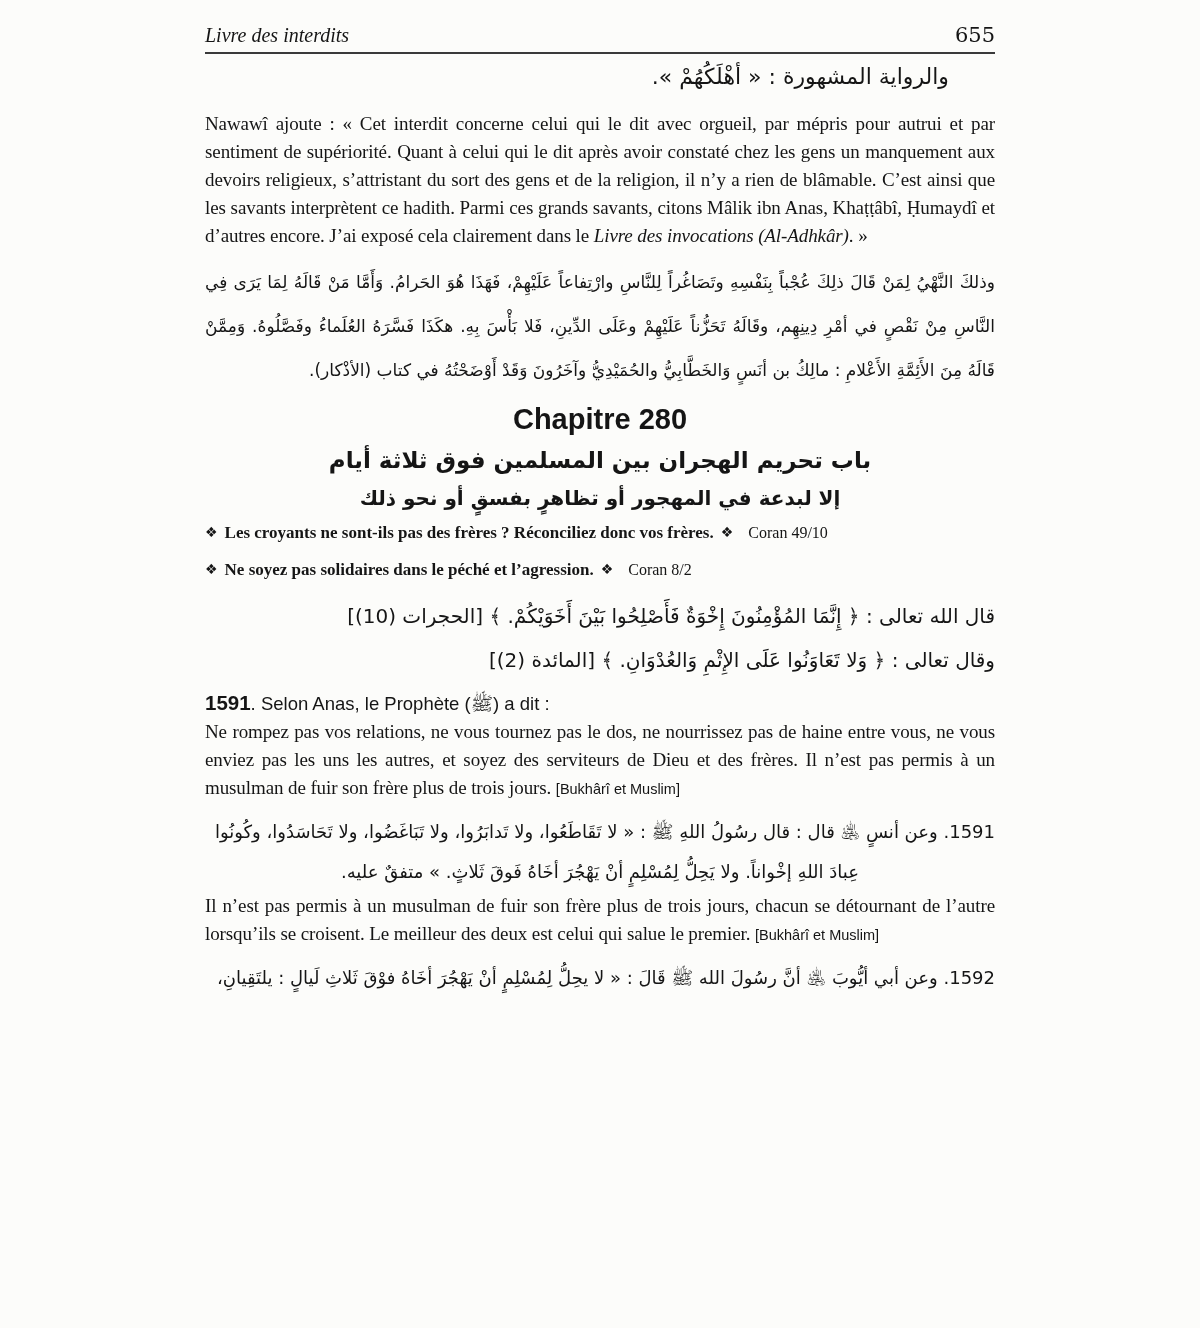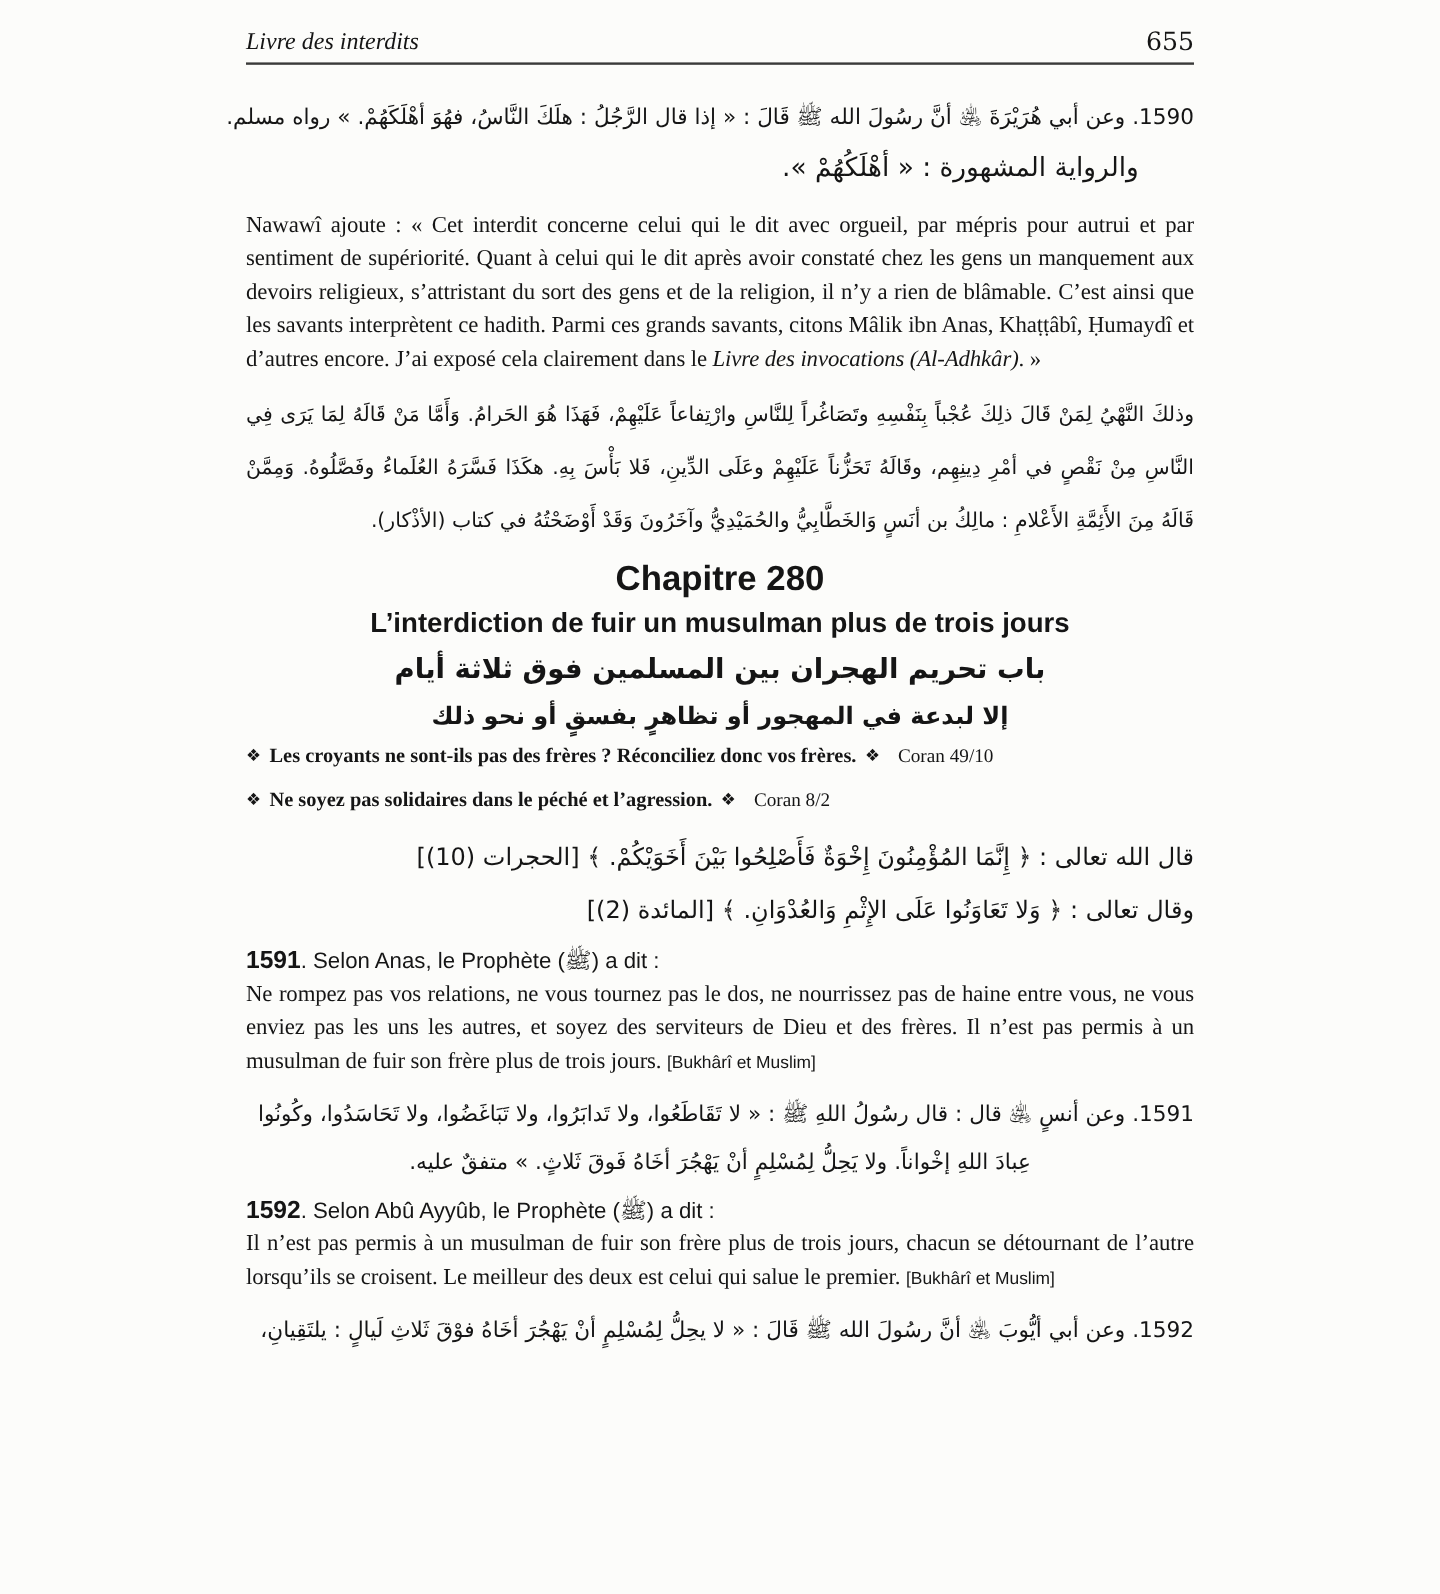--- a/index.html
+++ b/index.html
@@ -58,49 +58,46 @@
 
 <div class="page">
 
   <header class="running-head">
     <span class="rh-title">Livre des interdits</span>
     <span class="rh-num">655</span>
   </header>
   <div class="rule"></div>
 
   <section>
-    <p class="ar nowrap h1590-l1">1590. وعن أبي هُرَيْرَةَ ﵁ أنَّ رسُولَ الله ﷺ قَالَ : « إذا قال الرَّجُلُ : هلَكَ النَّاسُ، فهُوَ أهْلَكَهُمْ. » رواه مسلم.</p>
     <p class="ar nowrap h1590-l2">والرواية المشهورة : « أهْلَكُهُمْ ».</p>
   </section>
 
   <p class="fr-body nawawi"><span>Nawawî ajoute : « Cet interdit concerne celui qui le dit avec orgueil, par mépris pour autrui et par sentiment de supériorité. Quant à celui qui le dit après avoir constaté chez les gens un manquement aux devoirs religieux, s’attristant du sort des gens et de la religion, il n’y a rien de blâmable. C’est ainsi que les savants interprètent ce hadith. Parmi ces grands savants, citons Mâlik ibn Anas, Khaṭṭâbî, Ḥumaydî et d’autres encore. J’ai exposé cela clairement dans le </span><i>Livre des invocations (Al-Adhkâr)</i><span>. »</span></p>
 
   <p class="ar ar-comm">وذلكَ النَّهْيُ لِمَنْ قَالَ ذلِكَ عُجْباً بِنَفْسِهِ وتَصَاغُراً لِلنَّاسِ وارْتِفاعاً عَلَيْهِمْ، فَهَذَا هُوَ الحَرامُ. وَأَمَّا مَنْ قَالَهُ لِمَا يَرَى فِي النَّاسِ مِنْ نَقْصٍ في أمْرِ دِينِهِم، وقَالَهُ تَحَزُّناً عَلَيْهِمْ وعَلَى الدِّينِ، فَلا بَأْسَ بِهِ. هكَذَا فَسَّرَهُ العُلَماءُ وفَصَّلُوهُ. وَمِمَّنْ قَالَهُ مِنَ الأَئِمَّةِ الأَعْلامِ : مالِكُ بن أنَسٍ وَالخَطَّابِيُّ والحُمَيْدِيُّ وآخَرُونَ وَقَدْ أَوْضَحْتُهُ في كتاب (الأذْكار).</p>
 
   <section class="chapter">
     <h2 class="ch-num">Chapitre 280</h2>
-    <h3 class="ch-title">L’interdiction de fuir un musulman plus de trois jours</h3>
     <div class="ch-ar">باب تحريم الهجران بين المسلمين فوق ثلاثة أيام</div>
     <div class="ch-ar-sub">إلا لبدعة في المهجور أو تظاهرٍ بفسقٍ أو نحو ذلك</div>
   </section>
 
 
   <p class="quote"><span class="orn first">❖</span><span>Les croyants ne sont-ils pas des frères ? Réconciliez donc vos frères.</span><span class="orn">❖</span><span class="qref">Coran 49/10</span></p>
 
   <p class="quote"><span class="orn first">❖</span><span>Ne soyez pas solidaires dans le péché et l’agression.</span><span class="orn">❖</span><span class="qref">Coran 8/2</span></p>
 
   <p class="ar verse first">قال الله تعالى : ﴿ إِنَّمَا المُؤْمِنُونَ إِخْوَةٌ فَأَصْلِحُوا بَيْنَ أَخَوَيْكُمْ. ﴾ [الحجرات (10)]</p>
   <p class="ar verse">وقال تعالى : ﴿ وَلا تَعَاوَنُوا عَلَى الإِثْمِ وَالعُدْوَانِ. ﴾ [المائدة (2)]</p>
 
   <section>
     <p class="hd-head"><b>1591</b><span>. Selon Anas, le Prophète (ﷺ) a dit :</span></p>
     <p class="fr-body hd-body"><span>Ne rompez pas vos relations, ne vous tournez pas le dos, ne nourrissez pas de haine entre vous, ne vous enviez pas les uns les autres, et soyez des serviteurs de Dieu et des frères. Il n’est pas permis à un musulman de fuir son frère plus de trois jours. </span><span class="hd-ref">[Bukhârî et Muslim]</span></p>
     <p class="ar nowrap h-ar-l1">1591. وعن أنسٍ ﵁ قال : قال رسُولُ اللهِ ﷺ : « لا تَقَاطَعُوا، ولا تَدابَرُوا، ولا تَبَاغَضُوا، ولا تَحَاسَدُوا، وكُونُوا</p>
     <p class="ar nowrap h-ar-l2">عِبادَ اللهِ إخْواناً. ولا يَحِلُّ لِمُسْلِمٍ أنْ يَهْجُرَ أخَاهُ فَوقَ ثَلاثٍ. » متفقٌ عليه.</p>
   </section>
 
   <section>
-    <p class="hd-head"><b>1592</b><span>. Selon Abû Ayyûb, le Prophète (ﷺ) a dit :</span></p>
     <p class="fr-body hd-body"><span>Il n’est pas permis à un musulman de fuir son frère plus de trois jours, chacun se détournant de l’autre lorsqu’ils se croisent. Le meilleur des deux est celui qui salue le premier. </span><span class="hd-ref">[Bukhârî et Muslim]</span></p>
     <p class="ar nowrap h-ar-l1">1592. وعن أبي أيُّوبَ ﵁ أنَّ رسُولَ الله ﷺ قَالَ : « لا يحِلُّ لِمُسْلِمٍ أنْ يَهْجُرَ أخَاهُ فوْقَ ثَلاثِ لَيالٍ : يلتَقِيانِ،</p>
   </section>
 
 </div>
 
 </body></html>

